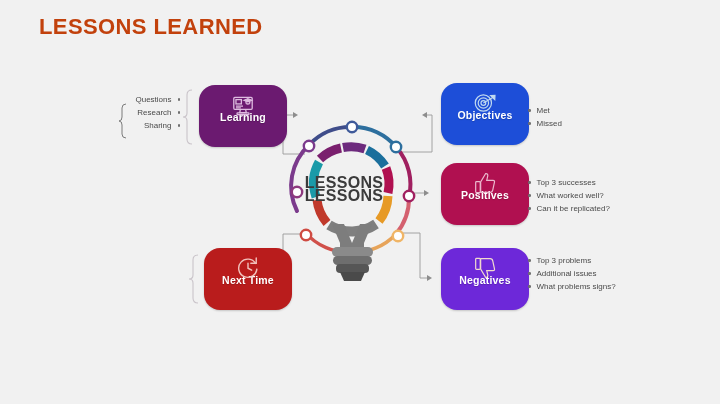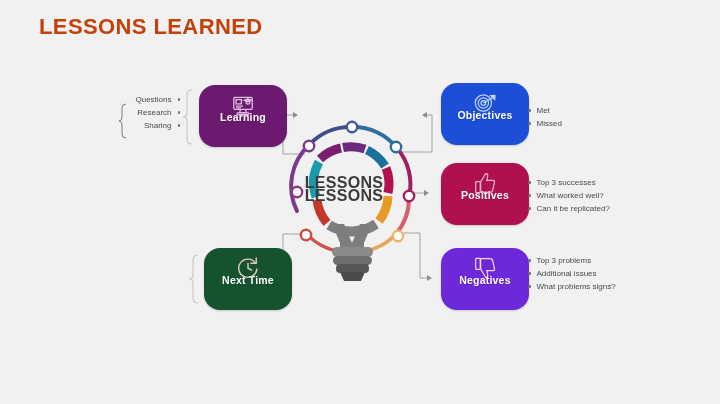--- a/index.html
+++ b/index.html
@@ -236,21 +236,21 @@
       </svg>
     </span>
     <span class="lbl">Negatives</span>
   </div>
   <div class="blist rt" style="left:528px;top:254px;">
     <div class="bi">Top 3 problems</div>
     <div class="bi">Additional issues</div>
     <div class="bi">What problems signs?</div>
   </div>
 
-  <div class="node left" style="left:204px;top:248px;background:#14532d;">
+  <div class="node left" style="left:204px;top:248px;background:#b91c1c;">
     <div class="bump" style="background:#cf2b22;"></div>
     <span class="ic">
       <svg viewBox="0 0 24 24" width="26" height="26" fill="none" stroke="#f6cfc9" stroke-width="1.3">
         <path d="M19.2 8.2 A8.4 8.4 0 1 0 20.2 12.6"></path>
         <path d="M14.6 7.6 L19.6 7.6 L19.6 2.8" stroke-linecap="round"></path>
         <path d="M12 7.6 L12 12.2 L15.4 14" stroke-linecap="round"></path>
       </svg>
     </span>
     <span class="lbl">Next Time</span>
   </div>

